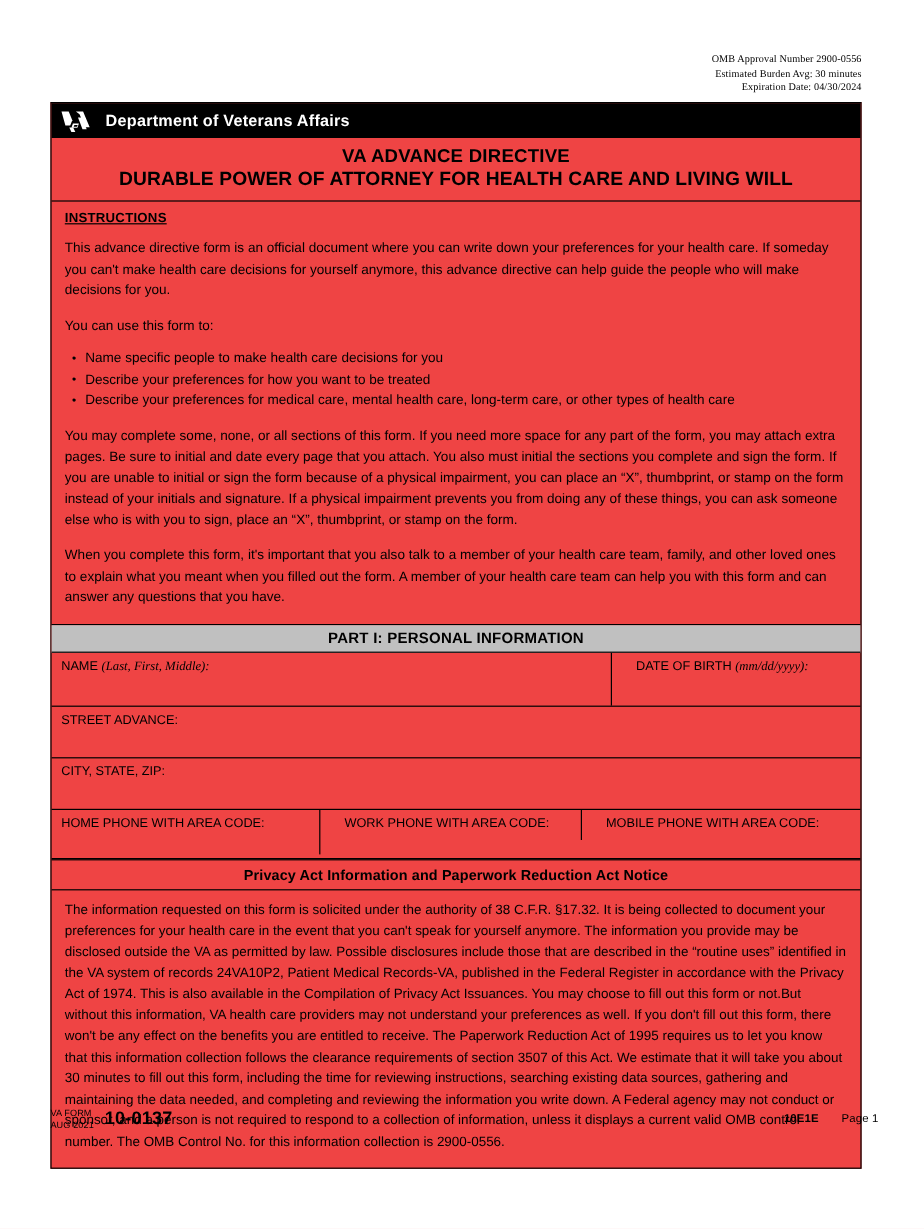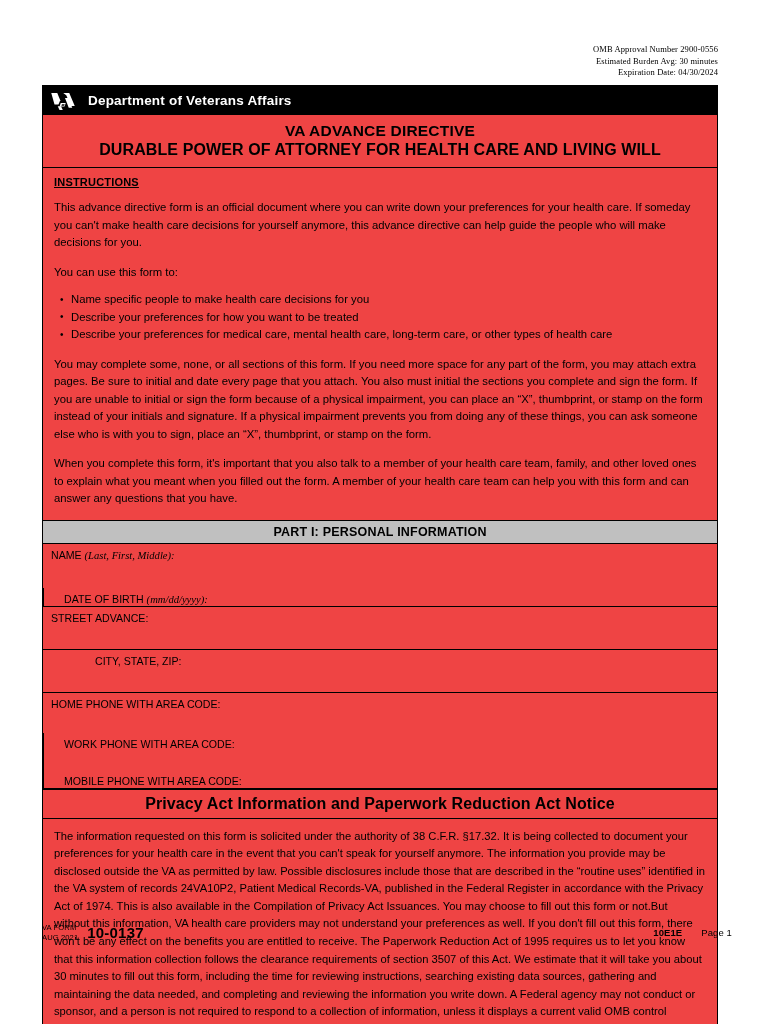--- a/index.html
+++ b/index.html
@@ -131,21 +131,20 @@
     font-size: 12.5px;
     font-weight: bold;
     letter-spacing: 0.2px;
     padding: 4px 0 4px 0;
   }
 
   
   .field-row {
     display: flex;
     border-bottom: 1.2px solid #000;
-    flex-direction: column;
   }
   .field-row:last-of-type { border-bottom: none; }
   .field-cell {
     padding: 5px 0 0 8px;
     box-sizing: border-box;
     height: 44px;
     position: relative;
   }
   .field-cell + .field-cell { border-left: 1.2px solid #000; padding-left: 20px; }
   .field-label {
@@ -154,31 +153,31 @@
     white-space: nowrap;
   }
   .field-label .hint {
     font-family: "Liberation Serif", serif;
     font-style: italic;
     font-size: 10.6px;
   }
   .cell-name   { width: 466px; }
   .cell-dob    { flex: 1; }
   .cell-street { width: 100%; height: 42px; }
-  .cell-city   { width: 100%; height: 42px; margin-left: 44px; }
+  .cell-city   { width: 100%; height: 42px; }
   .cell-phone1 { width: 223px; height: 40px; }
   .cell-phone2 { width: 218px; height: 37px; }
   .cell-phone3 { flex: 1; height: 25px; }
 
   
   .privacy-bar {
     border-top: 1.5px solid #000;
     border-bottom: 1.5px solid #000;
     text-align: center;
-    font-size: 16px;
+    font-size: 12px;
     font-weight: bold;
     padding: 5px 0 5px 0;
     letter-spacing: 0.1px;
   }
   .privacy-body {
     padding: 9px 11px 11px 11px;
     font-size: 11.2px;
     line-height: 17.6px;
     text-align: left;
   }

